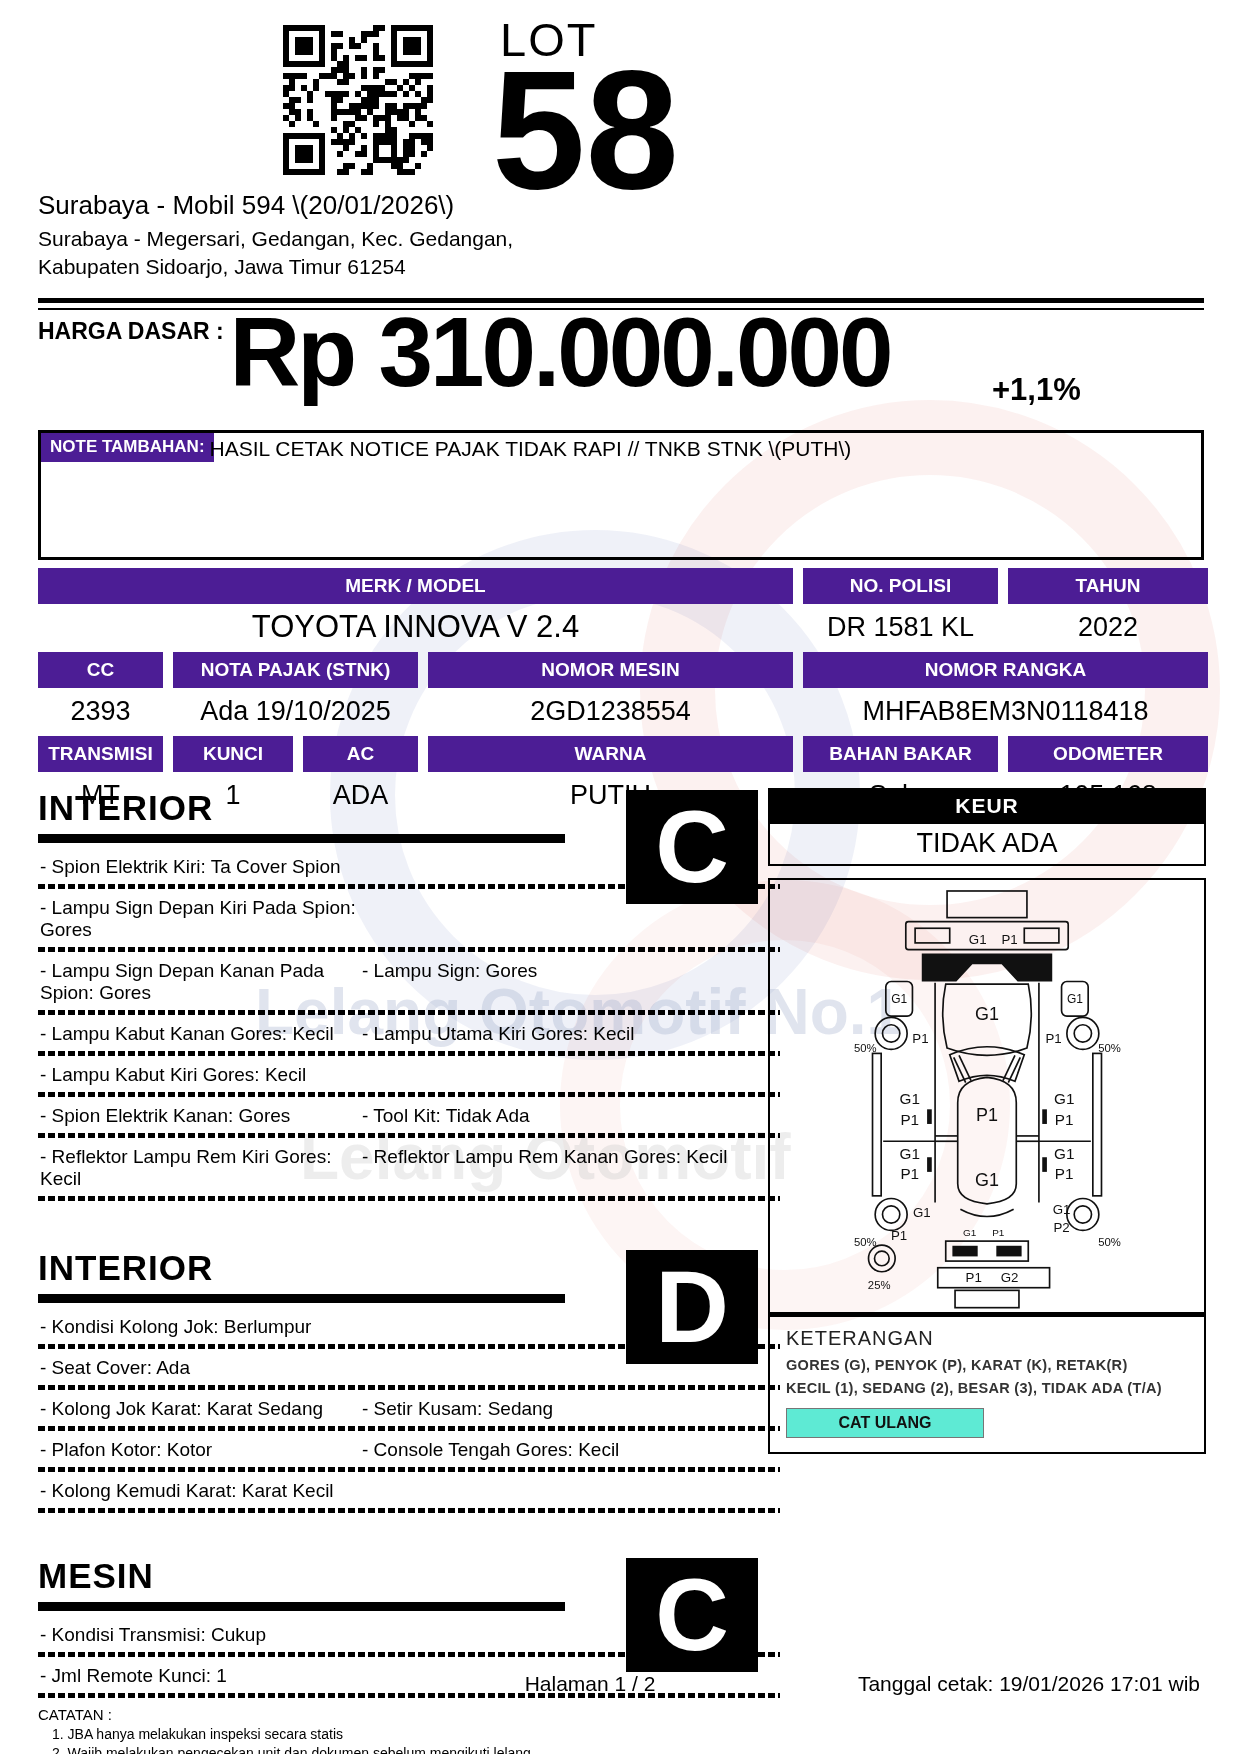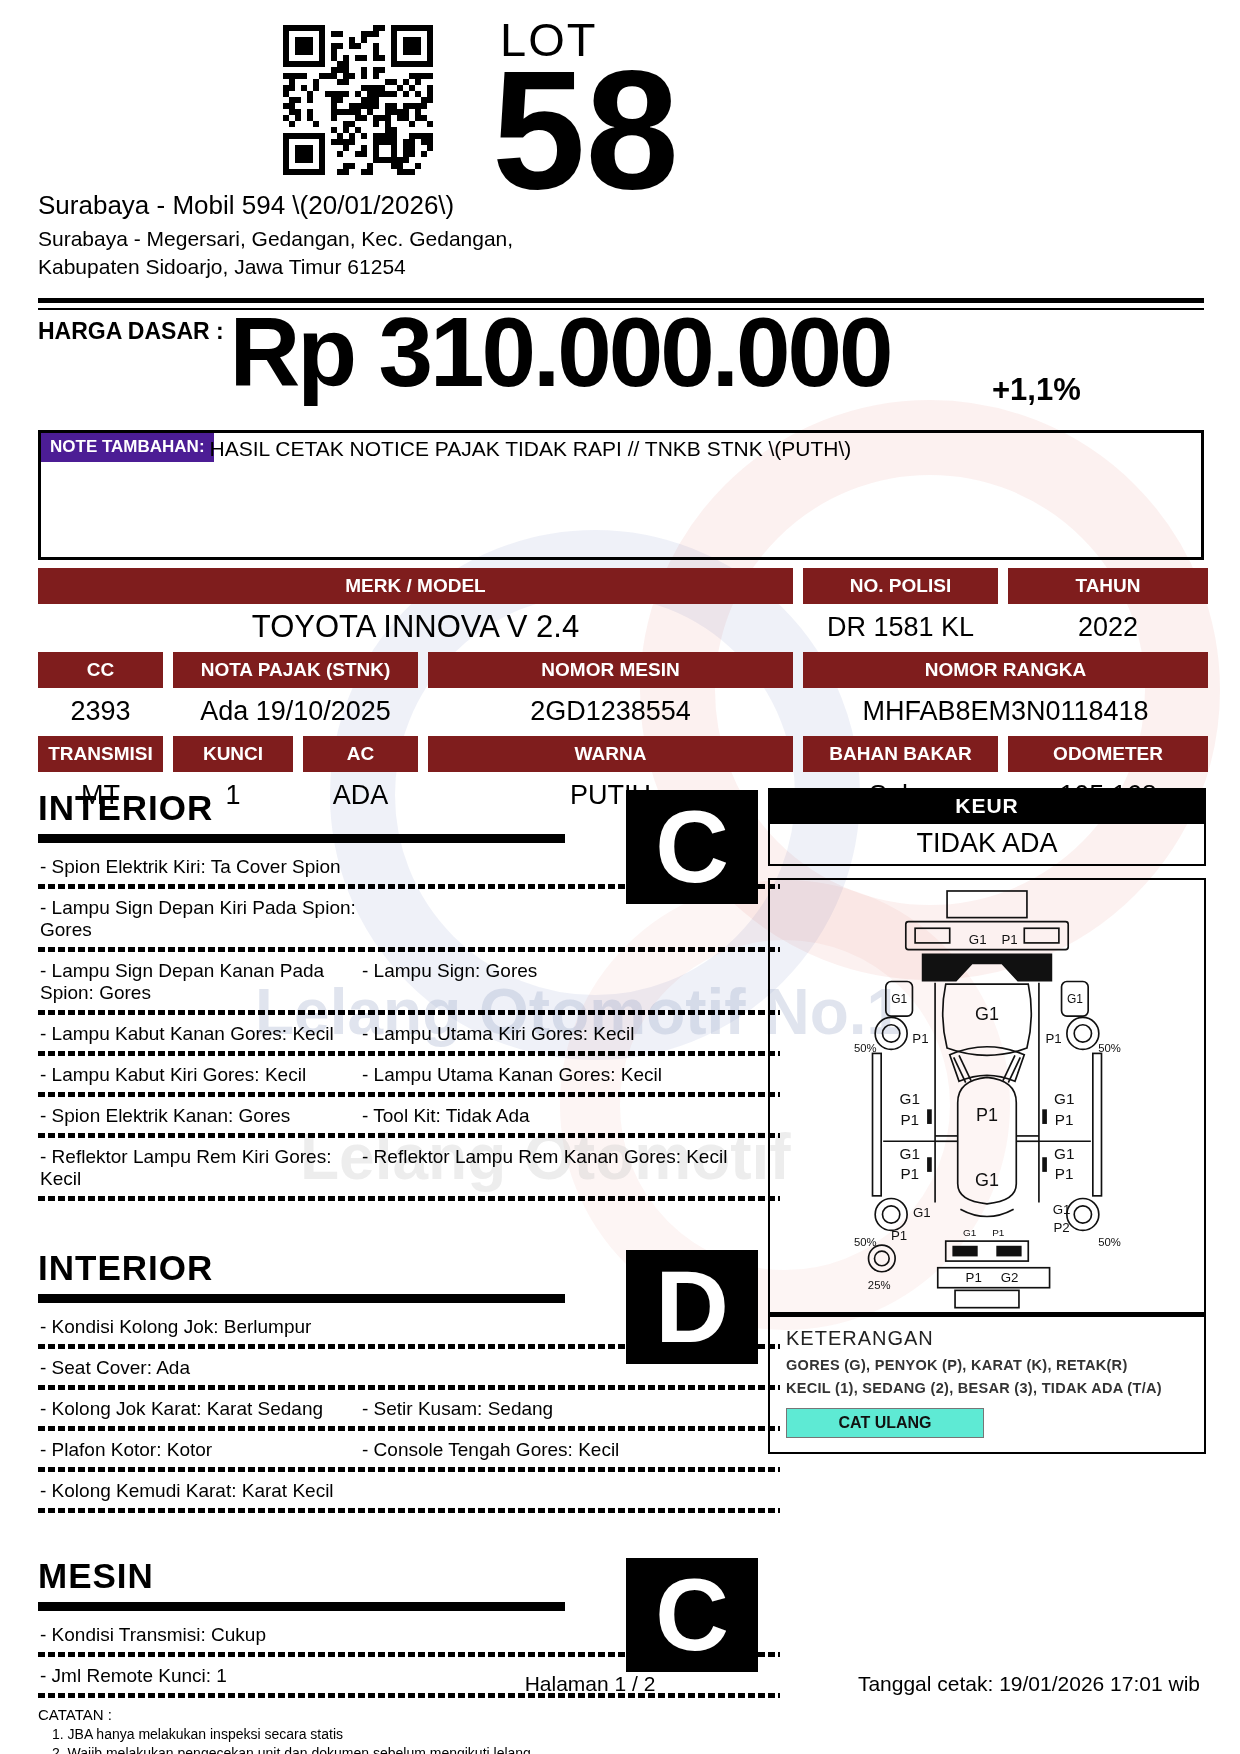--- a/index.html
+++ b/index.html
@@ -29,21 +29,21 @@
                font-size:98px;font-weight:bold;letter-spacing:-3px;}
   .price-change{position:absolute;left:992px;top:372px;font-size:31px;font-weight:bold;}
   
   .note-box{position:absolute;left:38px;right:36px;top:430px;height:124px;border:3px solid #000;}
   .note-chip{display:inline-block;background:#4c1d95;color:#fff;font-weight:bold;font-size:17px;
              padding:4px 9px 5px 9px;vertical-align:top;}
   .note-text{display:inline-block;font-size:21px;padding-top:4px;margin-left:-4px;}
   
   .spec-grid{position:absolute;left:38px;top:566px;display:grid;
              grid-template-columns:125px 120px 115px 365px 195px 200px;column-gap:10px;}
-  .sh{background:#7f1d1d;color:#fff;font-weight:bold;font-size:19px;height:36px;
+  .sh{background:#4c1d95;color:#fff;font-weight:bold;font-size:19px;height:36px;
       display:flex;align-items:center;justify-content:center;margin-top:2px;}
   .sv{font-size:27px;height:46px;display:flex;align-items:center;justify-content:center;}
   .c14{grid-column:1/5}.c5{grid-column:5/6}.c6{grid-column:6/7}
   .c1{grid-column:1/2}.c23{grid-column:2/4}.c4{grid-column:4/5}.c56{grid-column:5/7}
   .c2{grid-column:2/3}.c3{grid-column:3/4}
   
   .main{position:absolute;left:38px;top:786px;width:1168px;}
   .left-col{position:absolute;left:0;top:0;width:742px;}
   .section{position:relative;width:742px;}
   .sec-title{font-size:35px;font-weight:bold;letter-spacing:1px;padding-top:2px;}
@@ -374,21 +374,20 @@
               <span class="iright">- Lampu Sign: Gores</span>
             </div>
             <div class="dotline"></div>
             <div class="irow">
               <span class="ileft">- Lampu Kabut Kanan Gores: Kecil</span>
               <span class="iright">- Lampu Utama Kiri Gores: Kecil</span>
             </div>
             <div class="dotline"></div>
             <div class="irow">
               <span class="ileft">- Lampu Kabut Kiri Gores: Kecil</span>
-              <span class="iright">- Lampu Utama Kanan Gores: Kecil</span>
             </div>
             <div class="dotline"></div>
             <div class="irow">
               <span class="ileft">- Spion Elektrik Kanan: Gores</span>
               <span class="iright">- Tool Kit: Tidak Ada</span>
             </div>
             <div class="dotline"></div>
             <div class="irow">
               <span class="ileft">- Reflektor Lampu Rem Kiri Gores: Kecil</span>
               <span class="iright">- Reflektor Lampu Rem Kanan Gores: Kecil</span>

